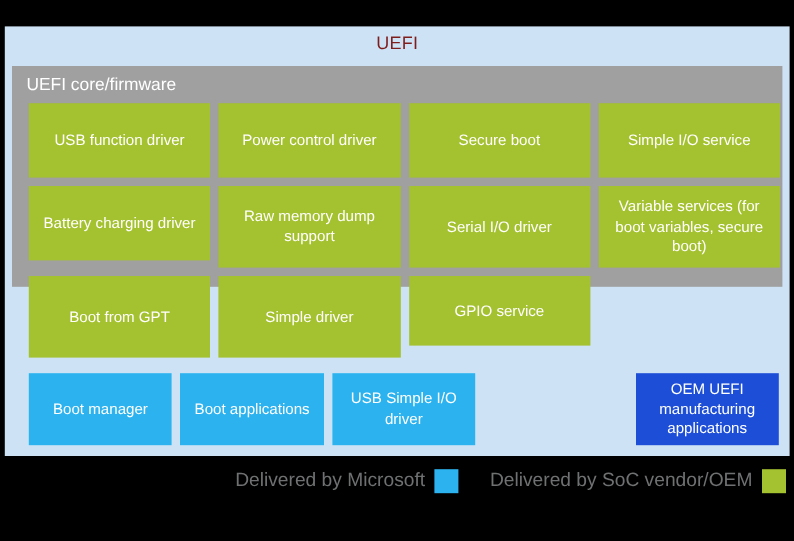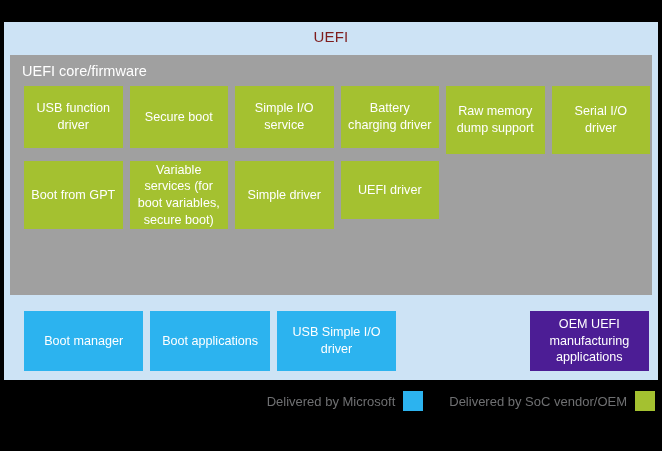--- a/index.html
+++ b/index.html
@@ -42,41 +42,41 @@
     color: #7f1d1d;
     letter-spacing: 0.2px;
   }
 
   
   .core-box {
     position: absolute;
     left: 6px;
     top: 33px;
     width: 642px;
-    height: 240px;
+    height: 184px;
     background: #a0a0a0;
     box-sizing: border-box;
   }
 
   .core-title {
     position: absolute;
     left: 12px;
     top: 8px;
     font-size: 14.5px;
     color: #ffffff;
   }
 
   
   .grid {
     position: absolute;
     left: 14px;
     top: 31px;
     width: 626px;
     display: grid;
-    grid-template-columns: repeat(6, 1fr);
+    grid-template-columns: repeat(4, 1fr);
     grid-auto-rows: auto;
     column-gap: 7px;
     row-gap: 7px;
   }
 
   .cell {
     background: #a4c130;
     color: #ffffff;
     display: flex;
     align-items: center;
@@ -111,21 +111,21 @@
     display: flex;
     align-items: center;
     justify-content: center;
     text-align: center;
     font-size: 12.6px;
     line-height: 1.33;
     padding: 4px 6px;
     box-sizing: border-box;
   }
   .bcell.oem {
-    background: #4c1d95;
+    background: #1d4ed8;
   }
   .bcell.empty {
     background: transparent;
   }
 
   
   .legend {
     position: absolute;
     left: 0;
     top: 380px;
@@ -135,21 +135,21 @@
     align-items: center;
     justify-content: flex-end;
     background: #000000;
   }
   .legend-item {
     display: flex;
     align-items: center;
     margin-left: 26px;
   }
   .legend-label {
-    font-size: 13px;
+    font-size: 16px;
     color: #6f7072;
     margin-right: 8px;
   }
   .legend-swatch {
     width: 20px;
     height: 20px;
     display: block;
   }
   .legend-item:last-child { margin-right: 7px; }
 </style>
@@ -160,31 +160,32 @@
 
   <div class="uefi-panel">
 
     <div class="uefi-title">UEFI</div>
 
     <div class="core-box">
       <div class="core-title">UEFI core/firmware</div>
 
       <div class="grid">
         <div class="cell r1">USB function driver</div>
+        <div class="cell r1">Power control driver</div>
         <div class="cell r1">Secure boot</div>
         <div class="cell r1">Simple I/O service</div>
         <div class="cell r1">Battery charging driver</div>
 
         <div class="cell r2">Raw memory dump support</div>
         <div class="cell r2">Serial I/O driver</div>
+        <div class="cell r2">Variable services (for boot variables, secure boot)</div>
         <div class="cell r2">Boot from GPT</div>
-        <div class="cell r2">Variable services (for boot variables, secure boot)</div>
         <div class="cell r2">Simple driver</div>
 
-        <div class="cell r3">UEFI driver</div>
+        <div class="cell r3">GPIO service</div>
         <div class="cell r3 empty"></div>
         <div class="cell r3 empty"></div>
       </div>
     </div>
 
     <div class="blue-row">
       <div class="bcell">Boot manager</div>
       <div class="bcell">Boot applications</div>
       <div class="bcell">USB Simple I/O driver</div>
       <div class="bcell empty"></div>

